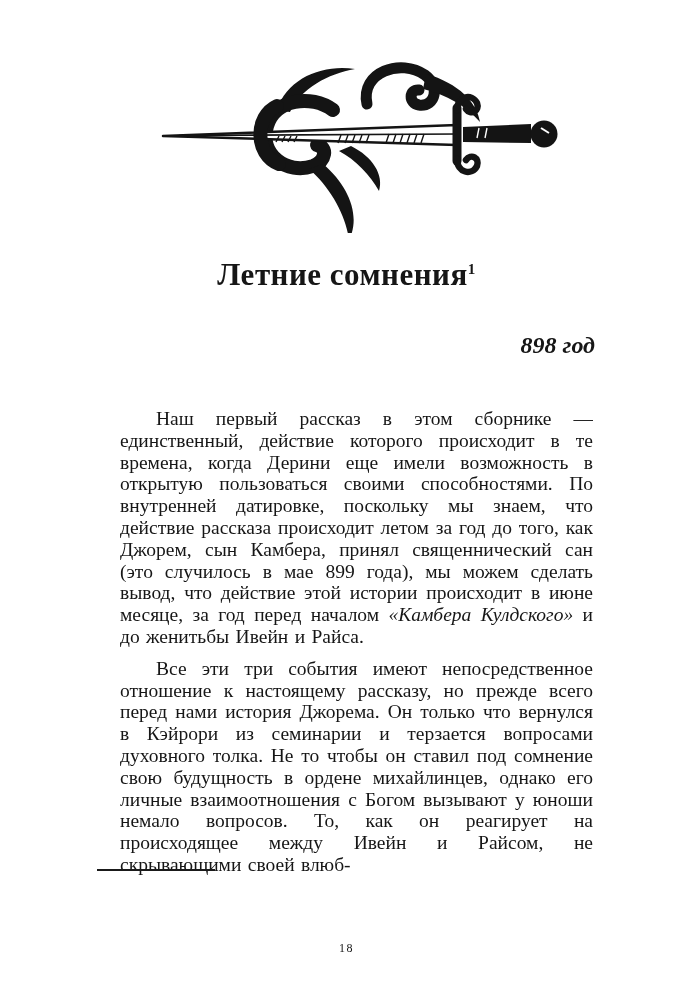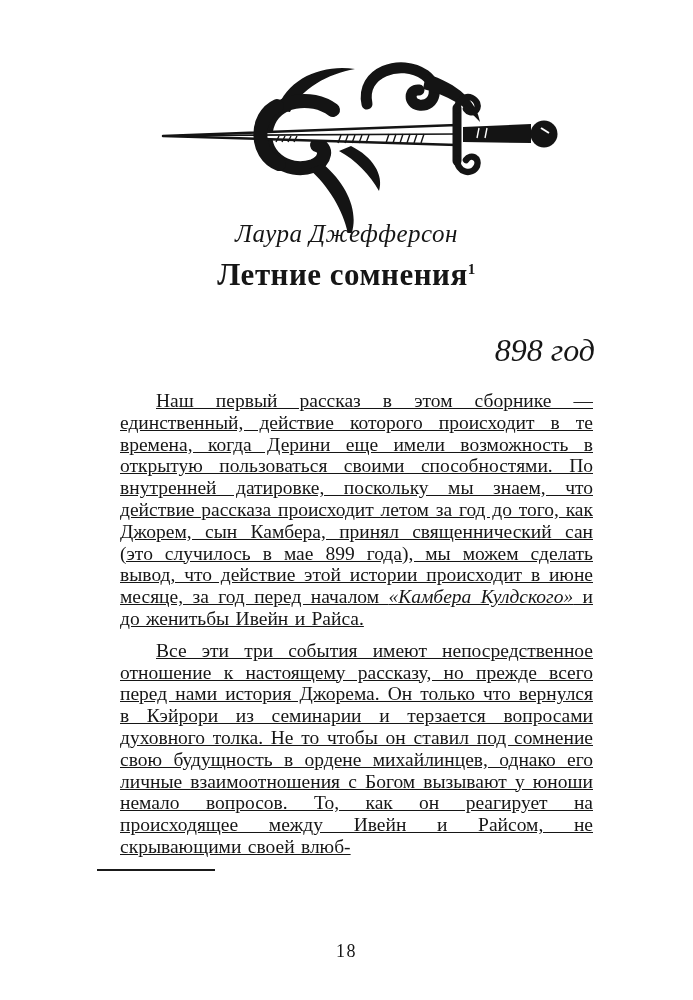--- a/index.html
+++ b/index.html
@@ -29,49 +29,48 @@
     text-align:center;
     font-size:31px; font-weight:bold;
     margin:0; letter-spacing:0.5px;
   }
   .title sup {
     font-size:15px; font-weight:bold;
     vertical-align:super; line-height:0;
   }
   .dateline {
     position:absolute; top:332px; right:98px;
-    font-style:italic; font-weight:400;
-    font-size:32px;
+    font-style:italic; font-weight:700;
+    font-size:24px;
   }
   .body-text {
-    position:absolute; top:390px; left:120px;
+    position:absolute; top:408px; left:120px;
     width:473px; height:472px; overflow:hidden;
     font-size:19.5px; line-height:21.8px;
     text-align:justify;
     word-spacing:1.5px;
-    text-decoration:underline;
   }
   .body-text p { margin:0; text-indent:36px; }
   .body-text p + p { margin-top:10px; }
   .cite { font-style:italic; }
   .footnote-rule {
     position:absolute; left:97px; top:869px;
     width:118px; height:0;
     border-top:2px solid #1a1a1a;
   }
   .footnote {
     position:absolute; left:180px; top:890px;
     width:385px;
     font-size:18.5px; line-height:22.5px;
   }
   .footnote sup { font-size:12px; vertical-align:super; line-height:0; margin-right:1px; }
   .page-number {
     position:absolute; top:941px; left:0; width:100%;
     text-align:center;
-    font-size:18px; letter-spacing:1.5px;
+    font-size:12px; letter-spacing:1.5px;
   }
 </style>
 </head>
 <body>
 
 <div class="page">
 
   <div class="illustration">
     <svg viewBox="0 0 440 175" fill="none" stroke="none" xmlns="http://www.w3.org/2000/svg">
 
@@ -103,21 +102,20 @@
       <path d="M330,101 C330,115 345,118 350,108 C353,100 344,95 339,102" stroke="#141414" stroke-width="6.5" stroke-linecap="round"></path>
 
       <path d="M336,69 L404,66 L404,85 L336,84 Z" fill="#141414"></path>
       <path d="M352,70 l-2,10 M360,70 l-2,10" stroke="#ffffff" stroke-width="1.4"></path>
 
       <circle cx="417" cy="76" r="13.5" fill="#141414"></circle>
       <path d="M414,70 l8,5" stroke="#ffffff" stroke-width="2"></path>
     </svg>
   </div>
 
-  <div class="author">Лаура Джефферсон</div>
 
   <h1 class="title"><span>Летние сомнения</span><sup>1</sup></h1>
 
   <div class="dateline">898 год</div>
 
   <div class="body-text">
     <p><span>Наш первый рассказ в этом сборнике — единственный, действие которого происходит в те времена, когда Дерини еще имели возможность в открытую пользоваться своими способностями. По внутренней датировке, поскольку мы знаем, что действие рассказа происходит летом за год до того, как Джорем, сын Камбера, принял священнический сан (это случилось в мае 899 года), мы можем сделать вывод, что действие этой истории происходит в июне месяце, за год перед началом </span><span class="cite">«Камбера Кулдского»</span><span> и до женитьбы Ивейн и Райса.</span></p>
     <p>Все эти три события имеют непосредственное отношение к настоящему рассказу, но прежде всего перед нами история Джорема. Он только что вернулся в Кэйрори из семинарии и терзается вопросами духовного толка. Не то чтобы он ставил под сомнение свою будущность в ордене михайлинцев, однако его личные взаимоотношения с Богом вызывают у юноши немало вопросов. То, как он реагирует на происходящее между Ивейн и Райсом, не скрывающими своей влюб-</p>
   </div>
 

